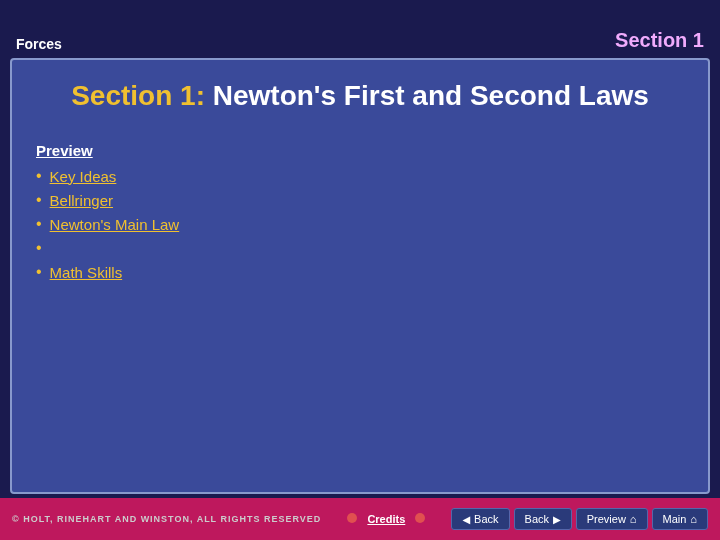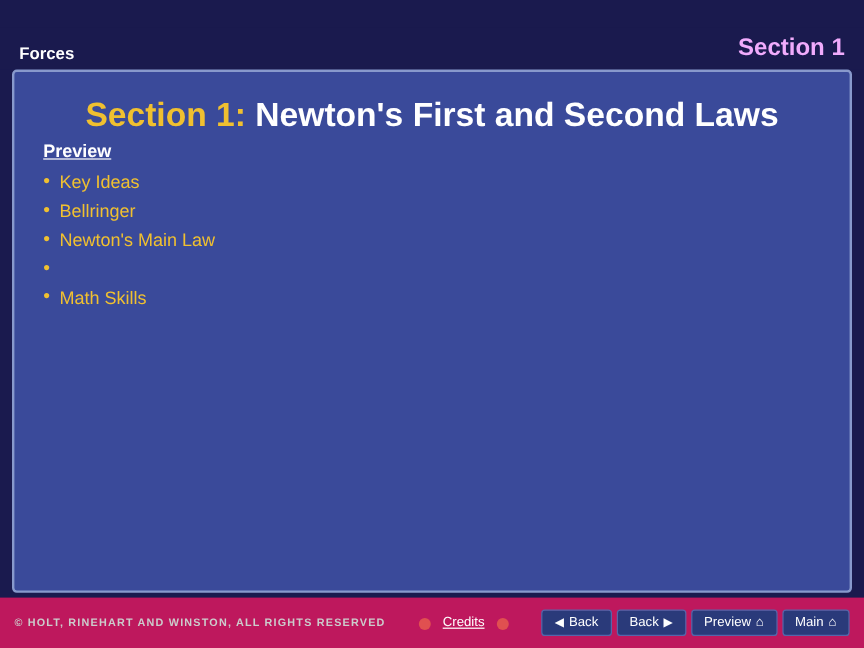--- a/index.html
+++ b/index.html
@@ -51,21 +51,21 @@
       border-radius: 4px;
       padding: 18px 24px 18px 24px;
       display: flex;
       flex-direction: column;
     }
 
     .section-title {
       color: #ffffff;
       font-size: 28px;
       font-weight: bold;
-      margin-bottom: 5px;
+      margin-bottom: 29px;
       line-height: 1.25;
       text-align: center;
     }
 
     .section-title span.label {
       color: #f0c030;
     }
 
     .preview-label {
       color: #ffffff;
@@ -89,20 +89,21 @@
       gap: 8px;
     }
 
     .preview-list li .bullet {
       color: #f0c030;
       font-size: 16px;
     }
 
     .preview-list li a {
       color: #f0c030;
+      text-decoration: underline;
       cursor: pointer;
     }
 
     
     .bottom-bar {
       height: 42px;
       background: #be185d;
       display: flex;
       align-items: center;
       justify-content: space-between;
@@ -174,22 +175,23 @@
     .nav-btn .arrow {
       font-size: 10px;
     }
 
     .nav-btn .icon-house {
       font-size: 11px;
     }
 
     .bottom-center-group {
       display: flex;
-      align-items: flex-end;
+      align-items: flex-start;
       gap: 10px;
+      font-weight: bold;
     }
   </style>
 </head>
 <body>
 
 <div class="outer-wrapper">
 
   <div class="top-bar">
     <span class="top-bar-left">Forces</span>
     <span class="top-bar-right">Section 1</span>

